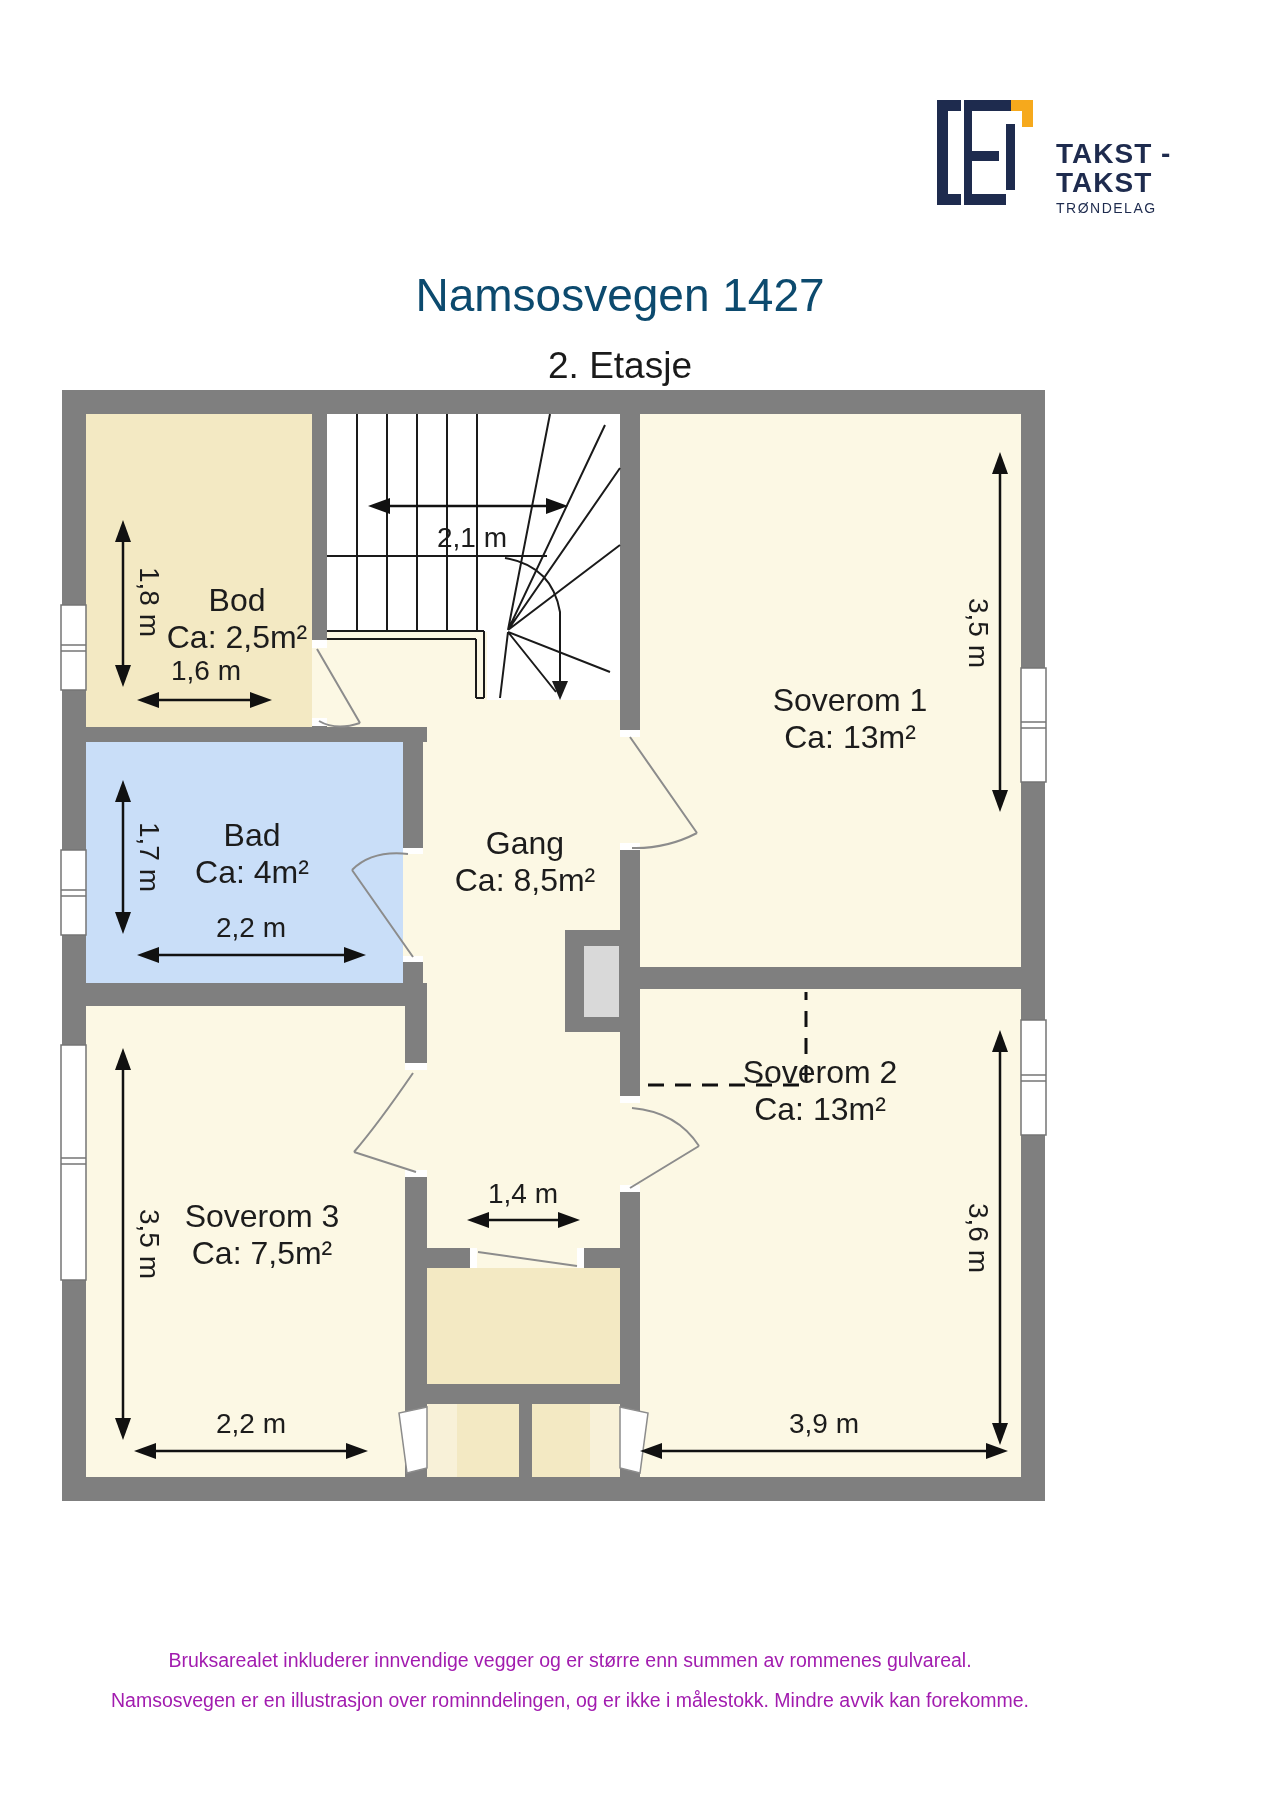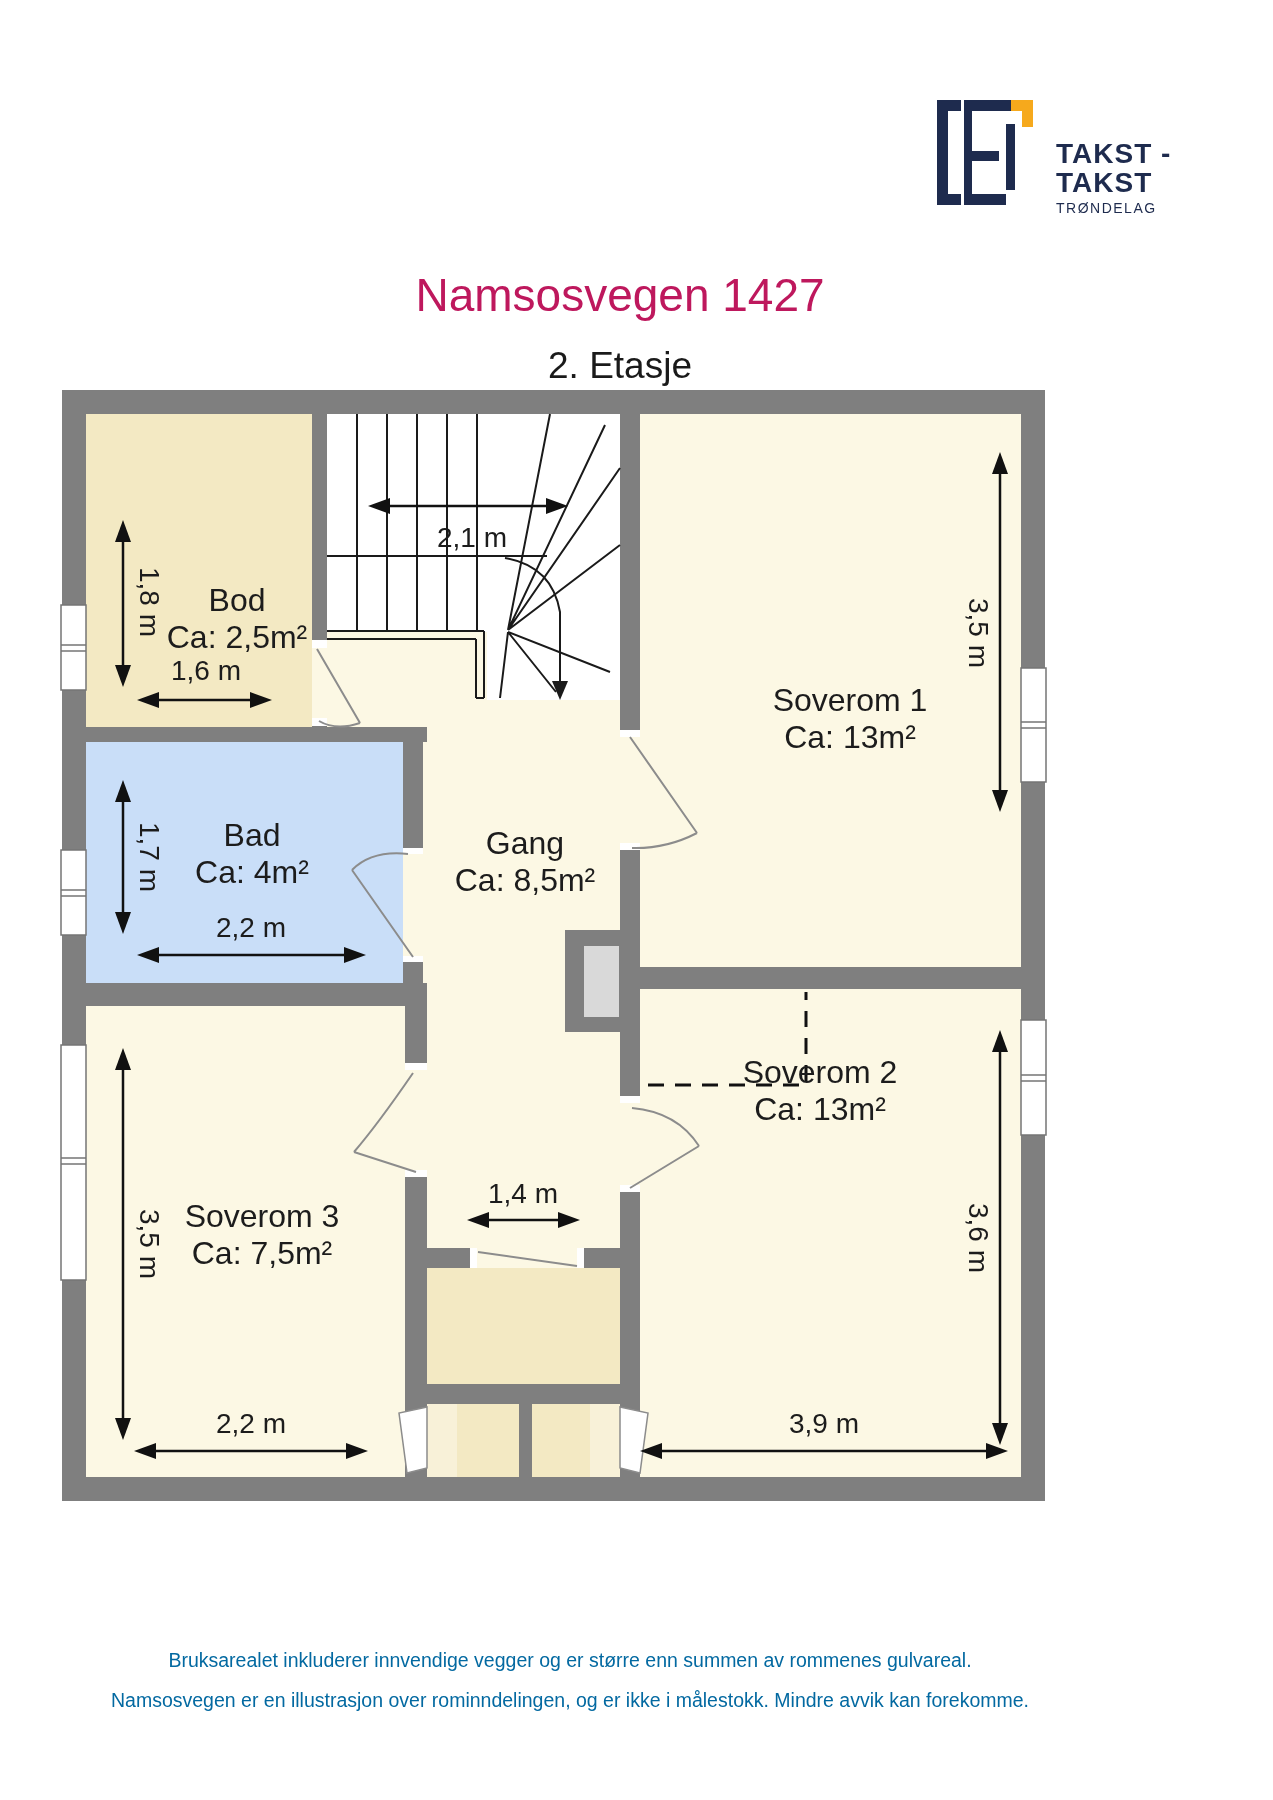--- a/index.html
+++ b/index.html
@@ -1,31 +1,31 @@
 <!DOCTYPE html>
 <html><head>
 <meta charset="utf-8">
 <style>
   html,body{margin:0;padding:0;background:#ffffff;}
   .page{position:relative;width:1273px;height:1800px;background:#ffffff;overflow:hidden;
         font-family:"Liberation Sans", sans-serif;color:#1a1a1a;}
   .title{position:absolute;top:270px;left:0;width:1240px;text-align:center;
-         font-size:46px;line-height:50px;color:#be185d;}
+         font-size:46px;line-height:50px;color:#0c4a6e;}
   .subtitle{position:absolute;top:330px;left:0;width:1240px;text-align:center;
          font-size:37px;line-height:42px;color:#1a1a1a;margin-top:15px;}
   .logo{position:absolute;left:937px;top:100px;width:330px;height:110px;}
   .logo-icon{position:absolute;left:0;top:0;}
   .logo-text{position:absolute;left:119px;top:8px;margin-top:31px;}
   .logo-l1,.logo-l2{font-size:28px;font-weight:bold;line-height:29px;letter-spacing:1px;}
   .logo-l3{font-size:14px;font-weight:normal;letter-spacing:1.5px;margin-top:3px;}
   .plan{position:absolute;left:0;top:0;}
   .room-name,.room-area{font-family:"Liberation Sans",sans-serif;font-size:32px;fill:#1c1c1c;}
   .dim-label{font-family:"Liberation Sans",sans-serif;font-size:28px;fill:#1c1c1c;}
   .footer{position:absolute;top:1640px;left:0;width:1140px;text-align:center;
-          font-size:19.5px;line-height:40px;color:#0369a1;}
+          font-size:19.5px;line-height:40px;color:#a21caf;}
 </style>
 </head>
 <body>
 
 <div class="page">
 
   <div class="logo">
     <svg class="logo-icon" width="96" height="105" viewBox="0 0 96 105">
       <g fill="#1e2b4e">
         <path d="M0 0 H24 V11 H11 V94 H24 V105 H0 Z"></path>

